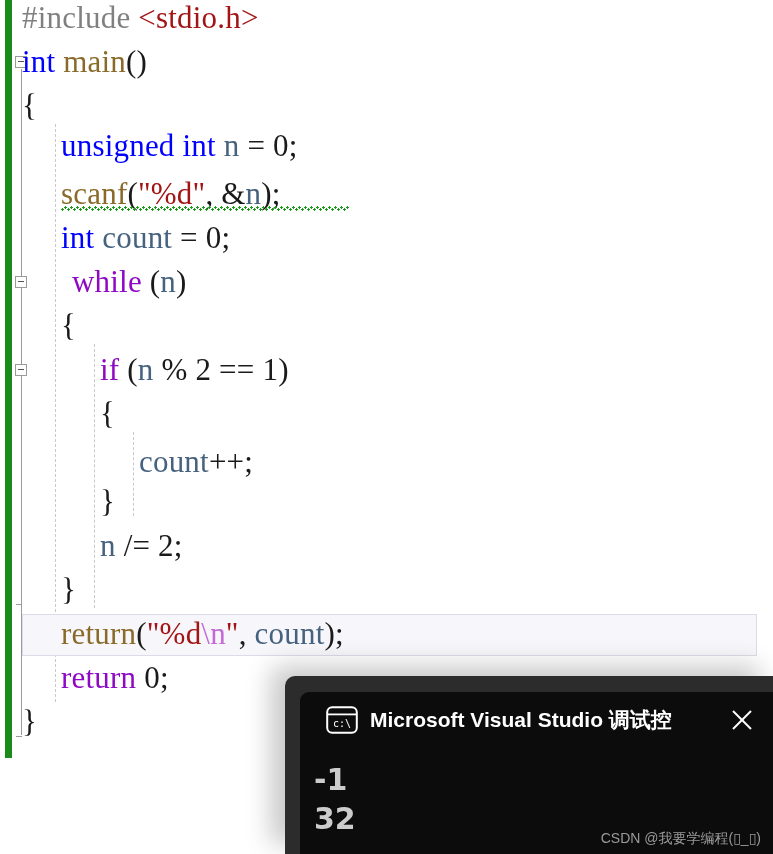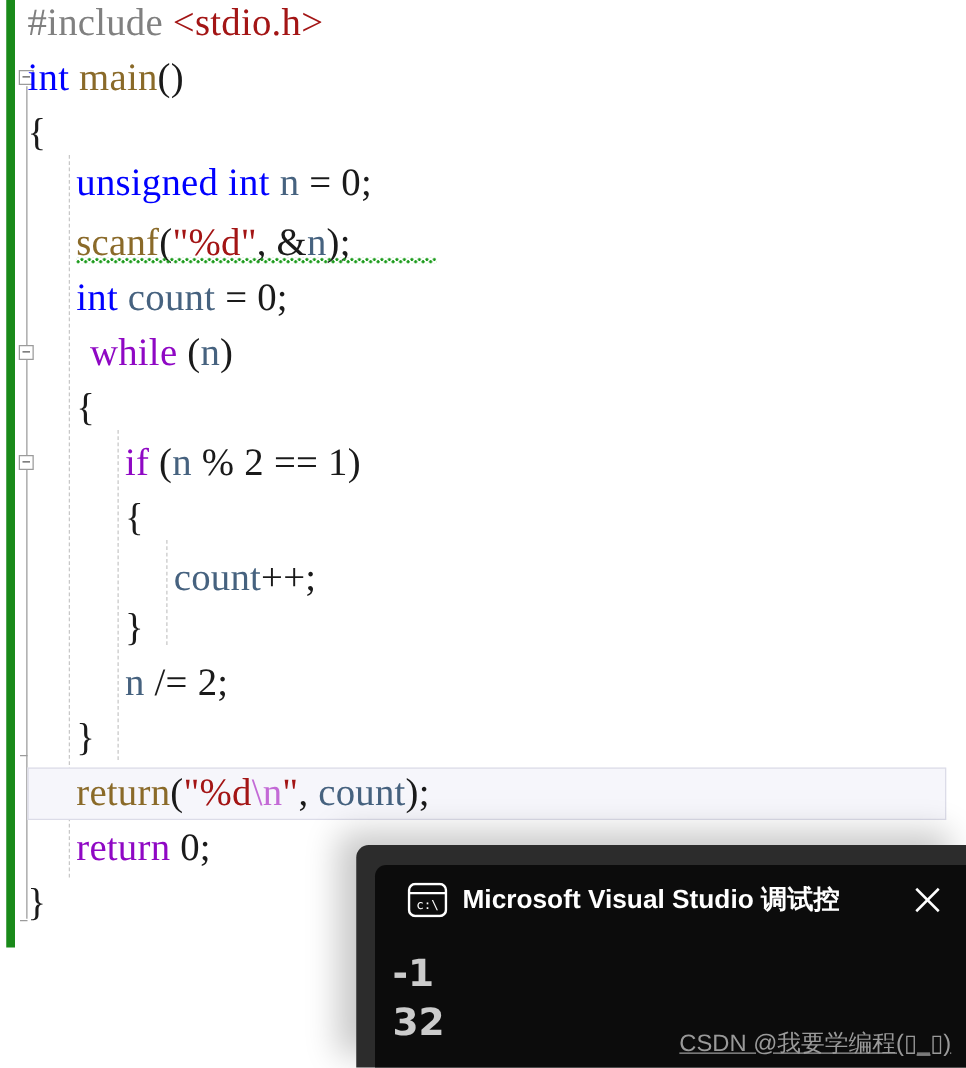--- a/index.html
+++ b/index.html
@@ -199,24 +199,23 @@
     font-weight: bold;
     line-height: 36px;
     font-family: "DejaVu Sans", "Liberation Sans", sans-serif;
     white-space: pre;
   }
   #watermark {
     position: absolute;
     right: 12px;
     bottom: 6px;
     color: #9a9a9a;
-    font-size: 19px;
+    font-size: 14px;
     font-family: "Liberation Sans", "DejaVu Sans", sans-serif;
     white-space: nowrap;
-    text-decoration: underline;
   }
 </style>
 </head>
 <body>
 
 <div id="editor">
 
   <div id="change-bar"></div>
 
   <div id="fold-column">

